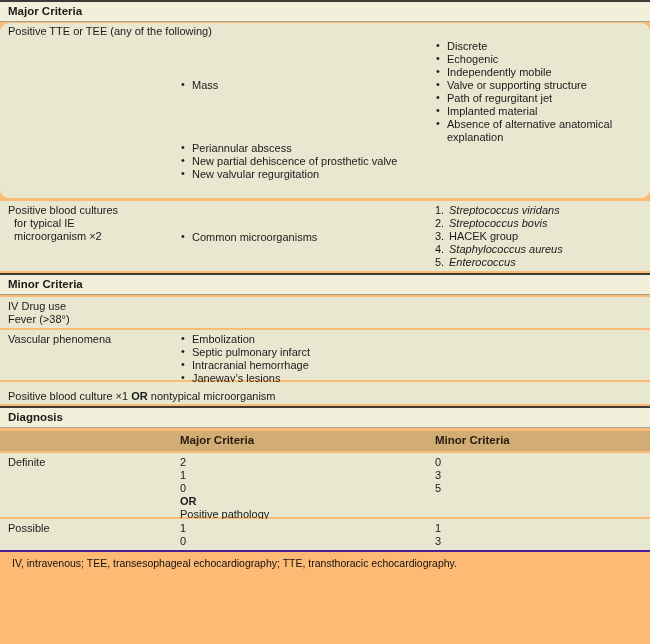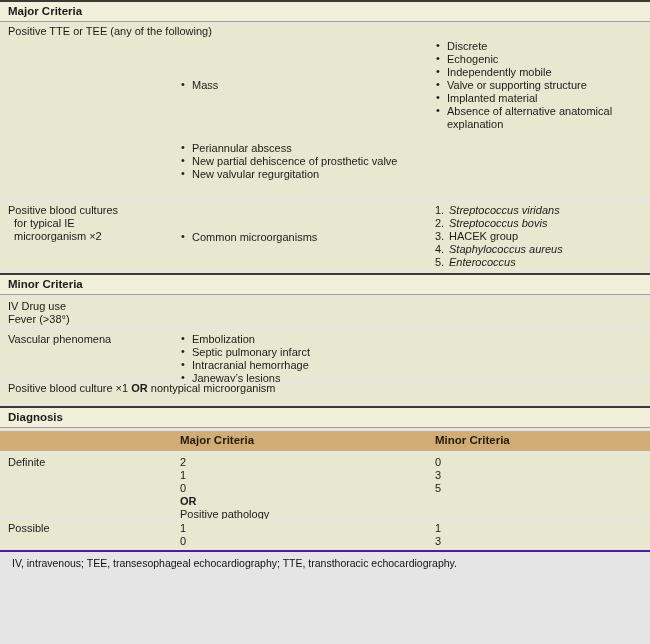--- a/index.html
+++ b/index.html
@@ -1,17 +1,17 @@
 <!DOCTYPE html>
 <html><head>
 <meta charset="utf-8">
 <style>
   html,body{margin:0;padding:0;background:#ffffff;}
   .page{
-    width:650px;height:644px;background:#e5e5e5;position:relative;overflow:hidden;
+    width:650px;height:644px;background:#fdba74;position:relative;overflow:hidden;
     font-family:"Liberation Sans",sans-serif;font-size:11px;line-height:13px;color:#1b1b1b;
   }
   .row{background:#e8e7d0;position:relative;}
   .sec{
     background:#f2f0db;border-top:2px solid #3c3c35;border-bottom:1px solid #a2a295;
     font-weight:bold;font-size:11.5px;padding:3px 0 3px 8px;line-height:13px;
   }
   .lbl{padding-top:3px;padding-left:8px;}
   .lbl-line{padding-left:8px;}
   .lbl-line.indent{padding-left:14px;}
@@ -19,38 +19,38 @@
   .colr{position:absolute;left:435px;top:0;width:205px;}
   .bi{position:relative;padding-left:12px;}
   .bi::before{content:"\2022";position:absolute;left:1px;top:-1px;}
   .ni{display:flex;}
   .ni .num{width:14px;flex:none;}
   .it{font-style:italic;}
   .b{font-weight:bold;}
   .line{line-height:13px;}
 
   .sec-major{margin-bottom:1px;}
-  .r-tte{height:175px;margin-bottom:3px;}
+  .r-tte{height:175px;margin-bottom:3px;border-radius:9px;}
   .r-tte .lbl{padding-top:2px;}
   .mass-item{margin-top:56px;}
   .other-findings{margin-top:50px;}
   .colr-tte{top:17px;}
 
   .r-blood{height:70px;margin-bottom:2px;padding-top:3px;box-sizing:border-box;}
   .blood-bullet{position:absolute;left:180px;top:30px;width:220px;}
   .colr-blood{top:3px;}
 
   .sec-minor{margin-bottom:2px;}
   .r-iv{height:31px;margin-bottom:2px;padding-top:3px;box-sizing:border-box;}
   .r-vasc{height:50px;margin-bottom:2px;}
   .r-vasc .colm{top:3px;}
   .r-imm{height:57px;margin-bottom:2px;}
   .r-imm .colm{top:3px;}
   .r-cult{height:22px;margin-bottom:2px;}
-  .r-cult .lbl{padding-top:0;}
+  .r-cult .lbl{padding-top:8px;}
 
   .sec-diag{margin-bottom:3px;}
   .r-tanhead{background:#d1ac74;height:20px;margin-bottom:2px;font-weight:bold;font-size:11.5px;color:#241d10;}
   .r-tanhead .h-major{position:absolute;left:180px;top:3px;}
   .r-tanhead .h-minor{position:absolute;left:435px;top:3px;}
 
   .r-def{height:64px;margin-bottom:2px;}
   .r-def .colm,.r-def .colr{top:3px;}
   .r-pos{height:31px;border-bottom:2px solid #4c1d95;}
   .r-pos .colm,.r-pos .colr{top:3px;}
@@ -80,20 +80,21 @@
         <div class="bi"><span>New partial dehiscence of prosthetic valve</span></div>
         <div class="bi"><span>New valvular regurgitation</span></div>
       </div>
     </div>
 
     <div class="colr colr-tte">
       <div class="bi"><span>Discrete</span></div>
       <div class="bi"><span>Echogenic</span></div>
       <div class="bi"><span>Independently mobile</span></div>
       <div class="bi"><span>Valve or supporting structure</span></div>
+      <div class="bi"><span>Path of regurgitant jet</span></div>
       <div class="bi"><span>Implanted material</span></div>
       <div class="bi"><span>Absence of alternative anatomical explanation</span></div>
     </div>
   </div>
 
   <div class="row r-blood">
     <div>
       <div class="lbl-line">Positive blood cultures</div>
       <div class="lbl-line indent">for typical IE</div>
       <div class="lbl-line indent">microorganism ×2</div>

